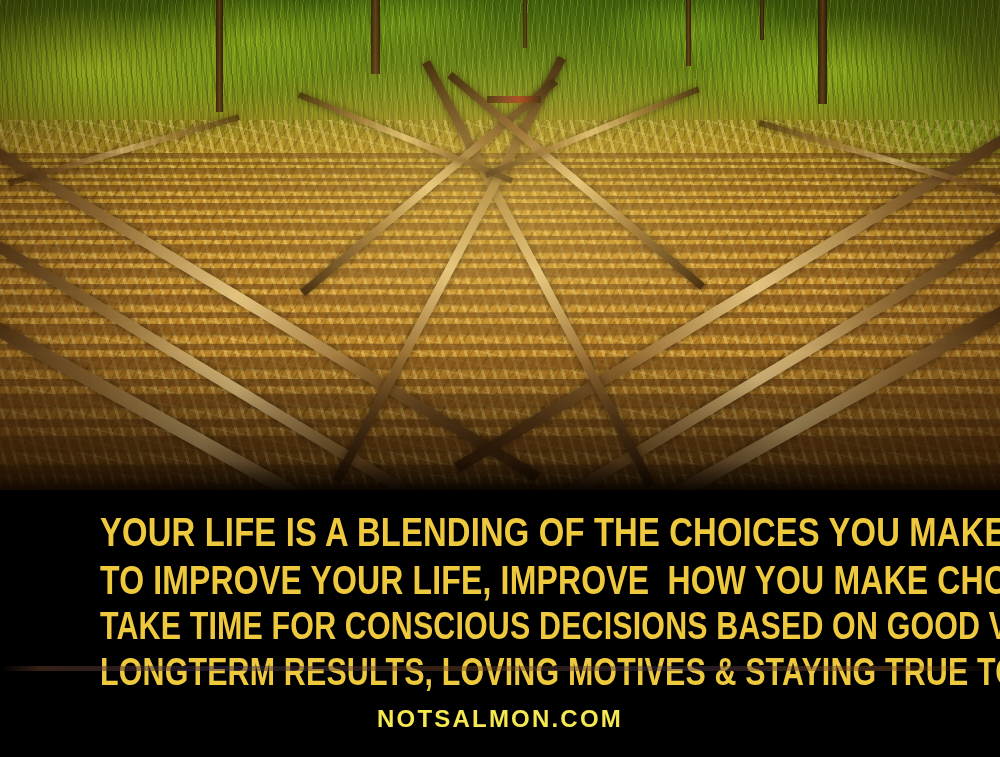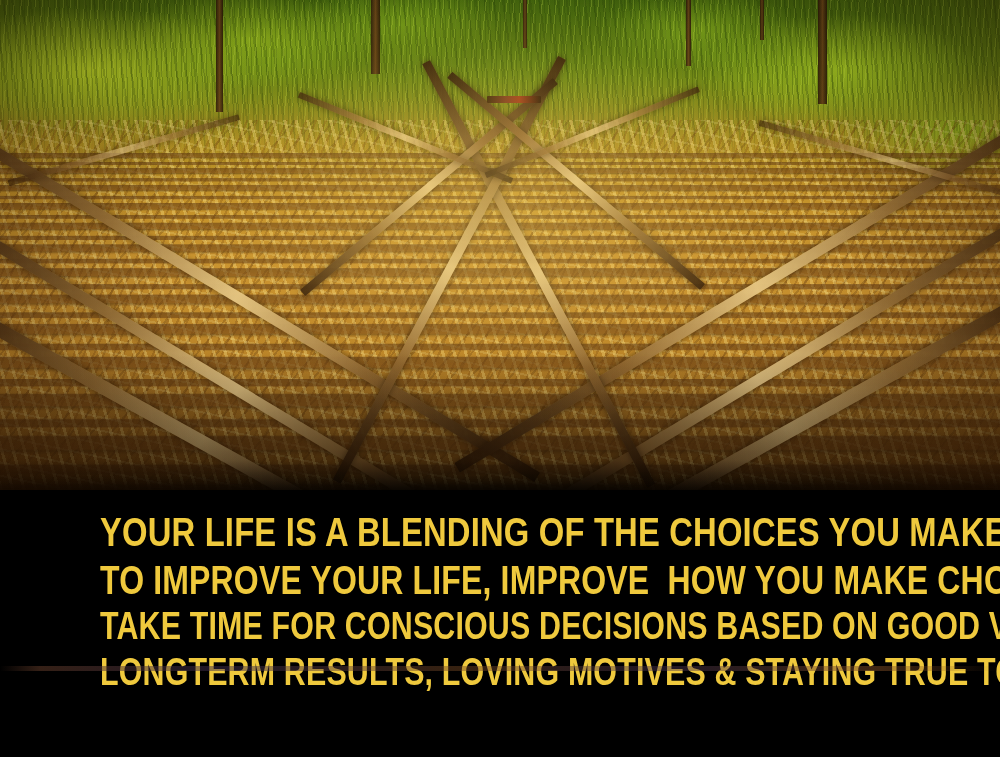--- a/index.html
+++ b/index.html
@@ -231,14 +231,15 @@
   <div class="panel">
     <div class="quote">
       <span class="qline l1">YOUR LIFE IS A BLENDING OF THE CHOICES YOU MAKE.</span>
       <span class="qline l2">TO IMPROVE YOUR LIFE, IMPROVE  HOW YOU MAKE CHOICES.</span>
       <span class="qline l3">TAKE TIME FOR CONSCIOUS DECISIONS BASED ON GOOD VALUES,</span>
       <span class="qline l4">LONGTERM RESULTS, LOVING MOTIVES &amp; STAYING TRUE TO YOUR HEART.</span>
     </div>
     <div class="artifact"></div>
   </div>
 
+  <div class="attribution">NOTSALMON.COM</div>
 
 </div>
 
 </body></html>

